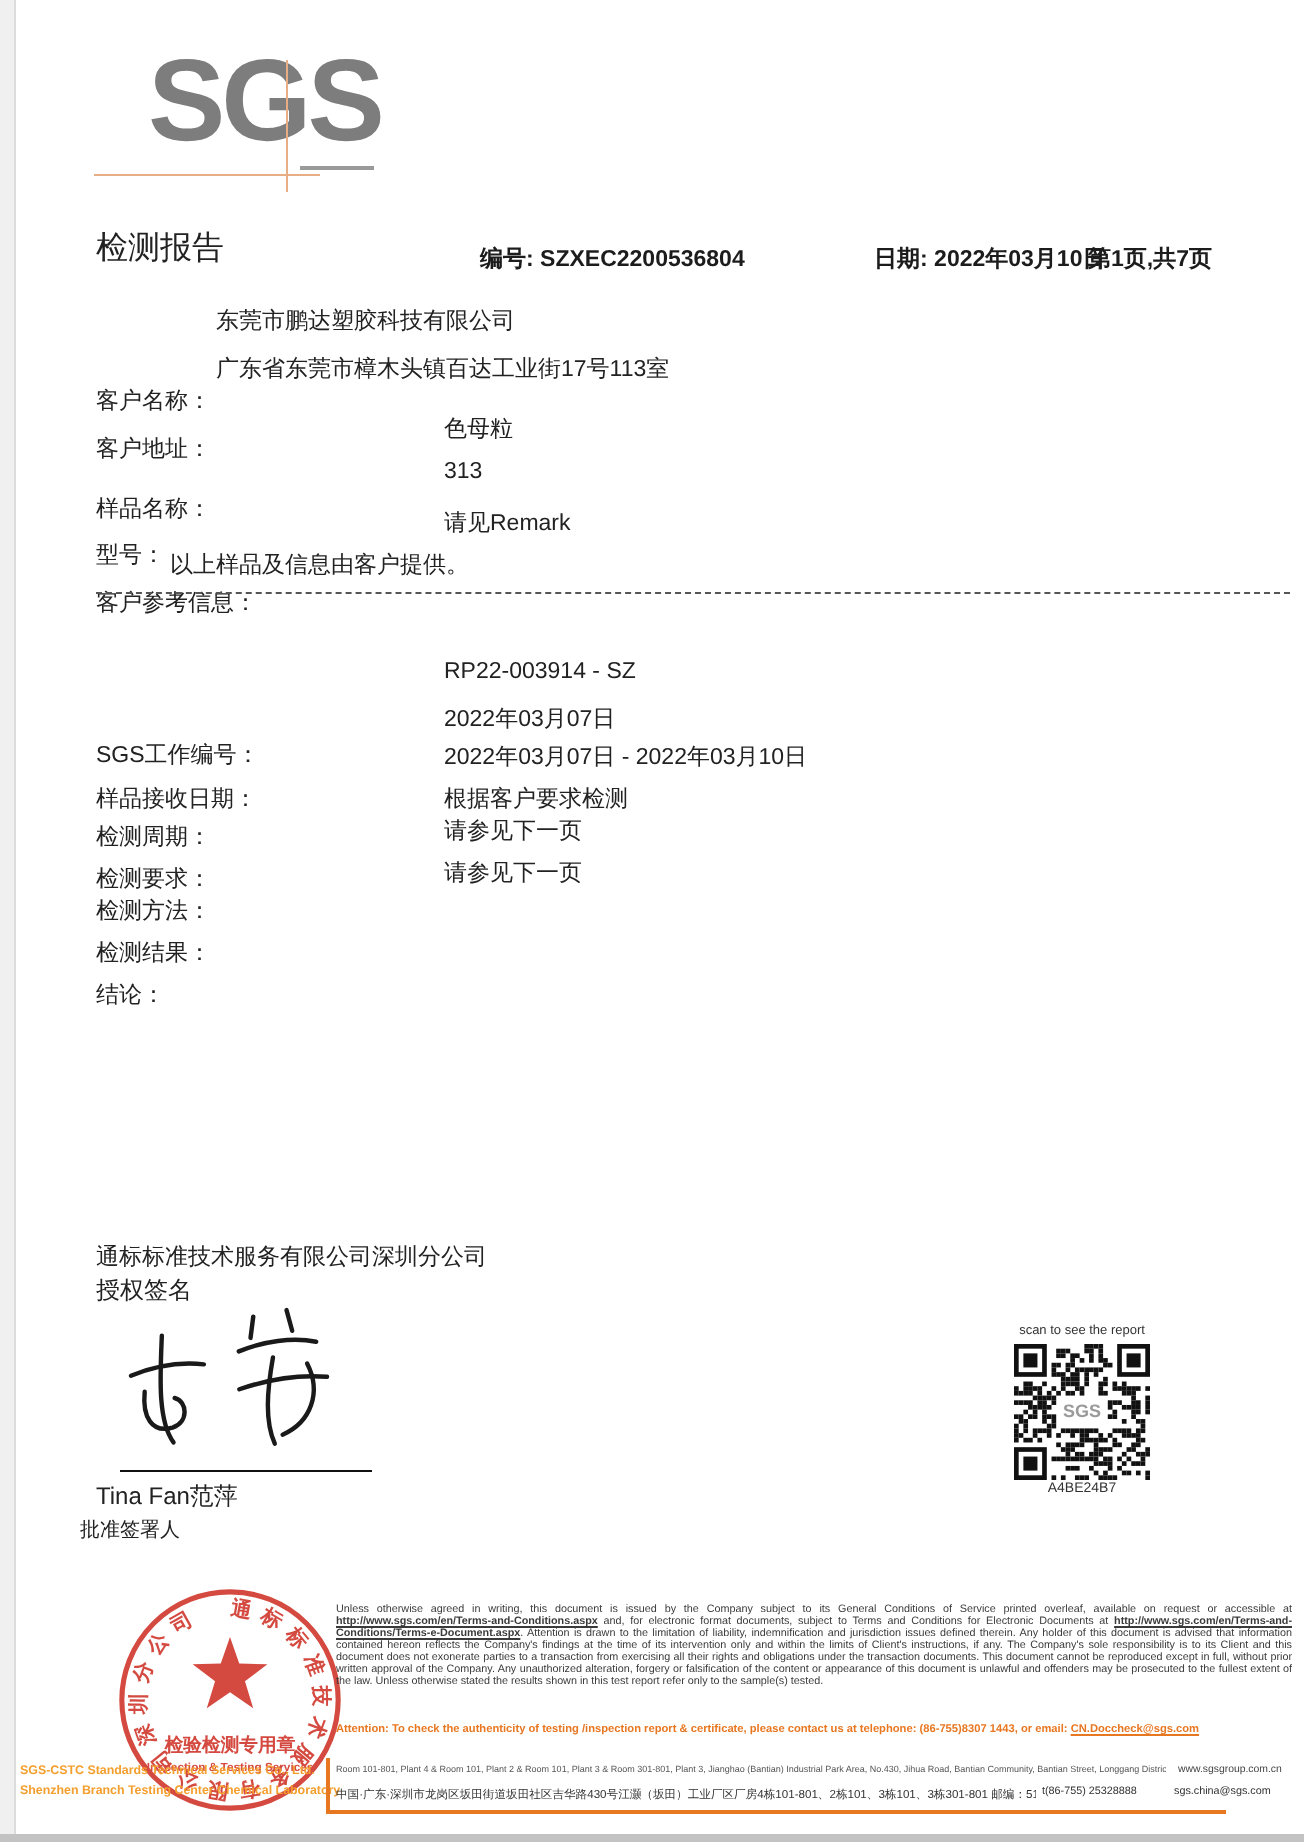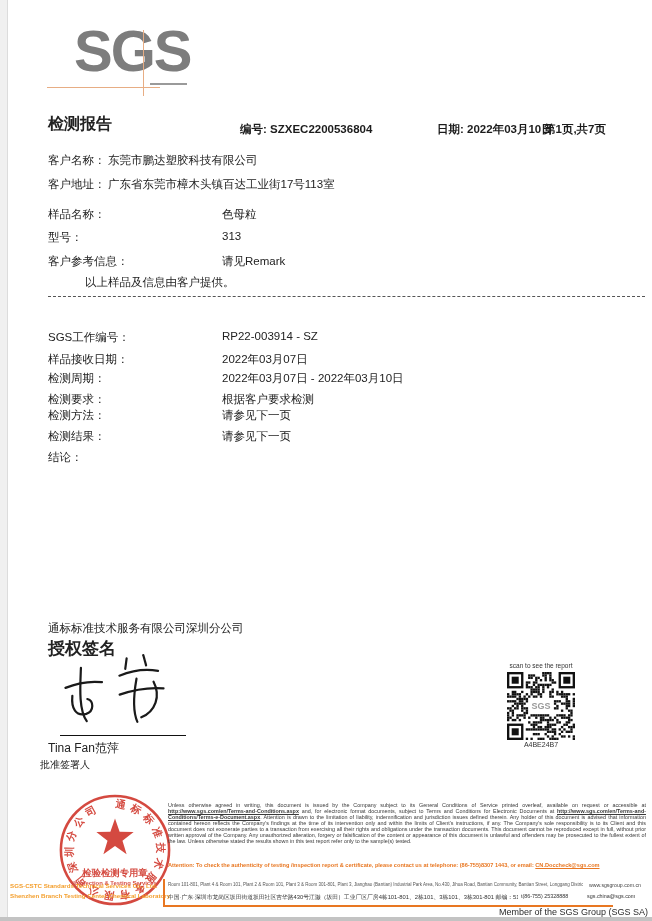--- a/index.html
+++ b/index.html
@@ -8,31 +8,31 @@
   .abs{position:absolute;}
   
   .edge-left{left:0;top:0;width:7px;height:921px;background:#f0f0f0;border-right:1px solid #dcdcdc;}
   .edge-bottom{left:0;top:917px;width:652px;height:4px;background:#c3c3c3;}
   
   .logo-text{left:74px;top:22px;font-size:58px;font-weight:bold;color:#7d7d7d;letter-spacing:-2px;line-height:1;}
   .logo-underline-gray{left:150px;top:83px;width:37px;height:2px;background:#9a9a9a;}
   .logo-hline{left:47px;top:87px;width:113px;height:1px;background:#e7ad84;}
   .logo-vline{left:143px;top:30px;width:1px;height:66px;background:#e7ad84;}
   
-  .title{left:48px;top:114px;font-size:16px;font-weight:bold;}
+  .title{left:48px;top:114px;font-size:16px;font-weight:normal;}
   .hmeta{font-size:11.5px;font-weight:bold;color:#1c1c1c;}
   .row{font-size:11.5px;}
-  .row .lab{position:absolute;left:48px;white-space:nowrap;}
+  .row .lab{position:absolute;left:48px;white-space:nowrap;margin-top:40px;}
   .row .val{position:absolute;white-space:nowrap;}
   .val-c1{left:108px;} .val-c2{left:222px;}
   .dashline{left:48px;top:296px;width:597px;border-top:1px dashed #555;height:0;}
   .conclusion{left:222px;top:447px;width:424px;font-size:11.5px;line-height:20.5px;text-align:justify;}
   
   .sig-company{left:48px;top:621px;font-size:11.5px;}
-  .sig-auth{left:48px;top:637px;font-size:17px;font-weight:bold;}
+  .sig-auth{left:48px;top:637px;font-size:12px;}
   .sig-draw{left:58px;top:652px;}
   .sig-line{left:60px;top:735px;width:126px;height:1px;background:#111;}
   .sig-name{left:48px;top:740px;font-size:12px;font-weight:normal;}
   .sig-title{left:40px;top:758px;font-size:10px;}
   
   .qr-caption{left:500px;top:662px;width:82px;text-align:center;font-size:6.5px;color:#333;}
   .qr-box{left:507px;top:672px;width:68px;height:68px;}
   .qr-code-text{left:500px;top:741px;width:82px;text-align:center;font-size:7px;color:#333;}
   
   .stamp{left:56px;top:791px;width:118px;height:118px;}
@@ -464,15 +464,14 @@
   <div class="abs attention">
     <span>Attention: To check the authenticity of testing /inspection report &amp; certificate, please contact us at telephone: (86-755)8307 1443, or email: </span><span class="lnk">CN.Doccheck@sgs.com</span>
   </div>
   <div class="abs addr-vline"></div>
   <div class="abs addr-en">Room 101-801, Plant 4 &amp; Room 101, Plant 2 &amp; Room 101, Plant 3 &amp; Room 301-801, Plant 3, Jianghao (Bantian) Industrial Park Area, No.430, Jihua Road, Bantian Community, Bantian Street, Longgang District, Shenzhen, Guangdong, China 518129</div>
   <div class="abs website">www.sgsgroup.com.cn</div>
   <div class="abs addr-cn">中国·广东·深圳市龙岗区坂田街道坂田社区吉华路430号江灏（坂田）工业厂区厂房4栋101-801、2栋101、3栋101、3栋301-801 邮编：518129</div>
   <div class="abs phone">t(86-755) 25328888</div>
   <div class="abs email">sgs.china@sgs.com</div>
   <div class="abs footer-hline"></div>
-  <div class="abs member">Member of the SGS Group (SGS SA)</div>
 
 </div>
 
 </body></html>

